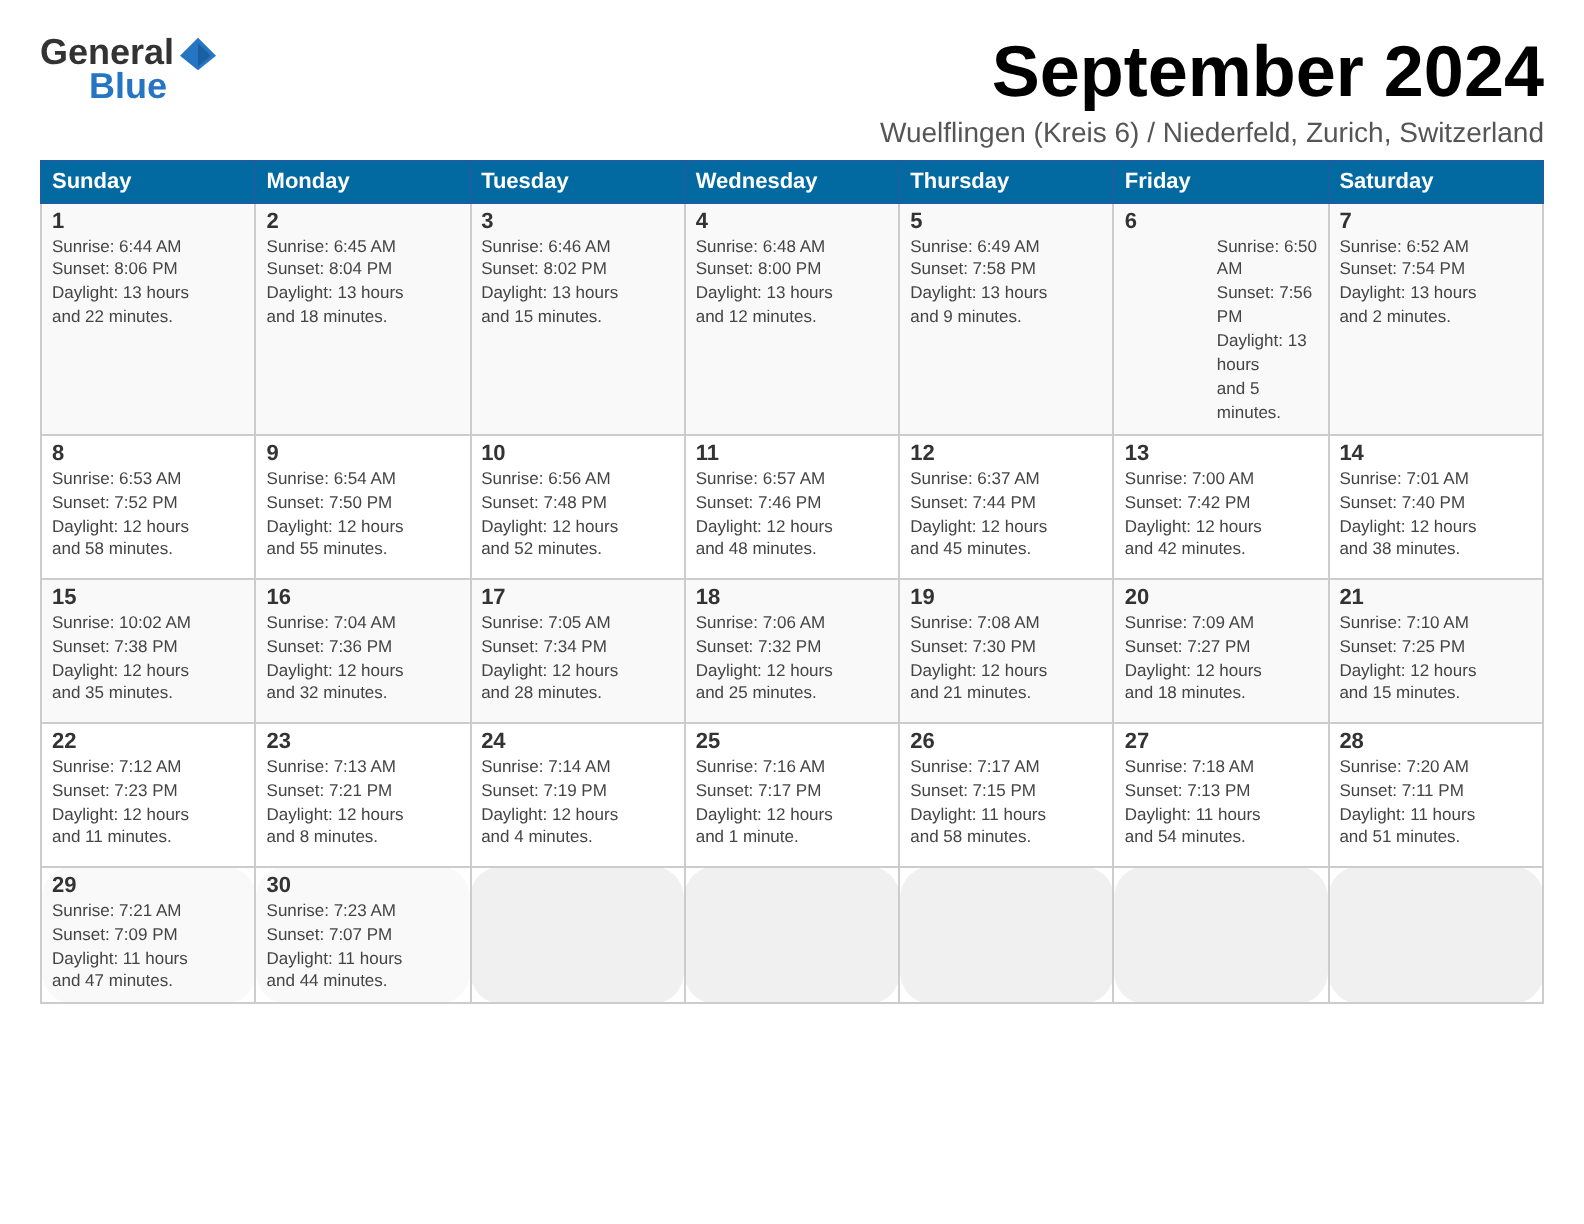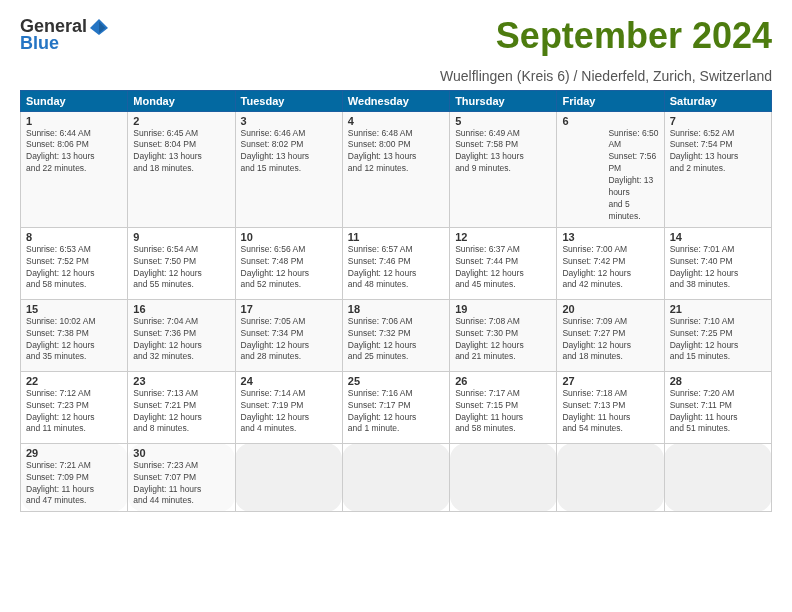--- a/index.html
+++ b/index.html
@@ -17,46 +17,46 @@
     }
     .header-area {
       display: flex;
       align-items: flex-start;
       justify-content: space-between;
       margin-bottom: 4px;
     }
     .logo-area {
       display: flex;
       flex-direction: column;
-      align-items: flex-start;
+      align-items: center;
     }
     .logo-text {
       display: flex;
       align-items: center;
       gap: 2px;
     }
     .logo-icon {
       width: 18px;
       height: 18px;
       margin-left: 1px;
     }
     .title-area {
       text-align: right;
       flex: 1;
     }
     .month-title {
       font-size: 36px;
       font-weight: bold;
-      color: #4d7c0f;
+      color: #000000;
       line-height: 1.1;
     }
     .location-title {
       font-size: 14px;
       color: #555;
-      margin-top: 12px;
+      margin-top: 2px;
     }
     .calendar-table {
       width: 100%;
       border-collapse: collapse;
       margin-top: 6px;
       font-size: 9.5px;
     }
     .calendar-table th {
       background-color: #0369a1;
       color: #fff;

